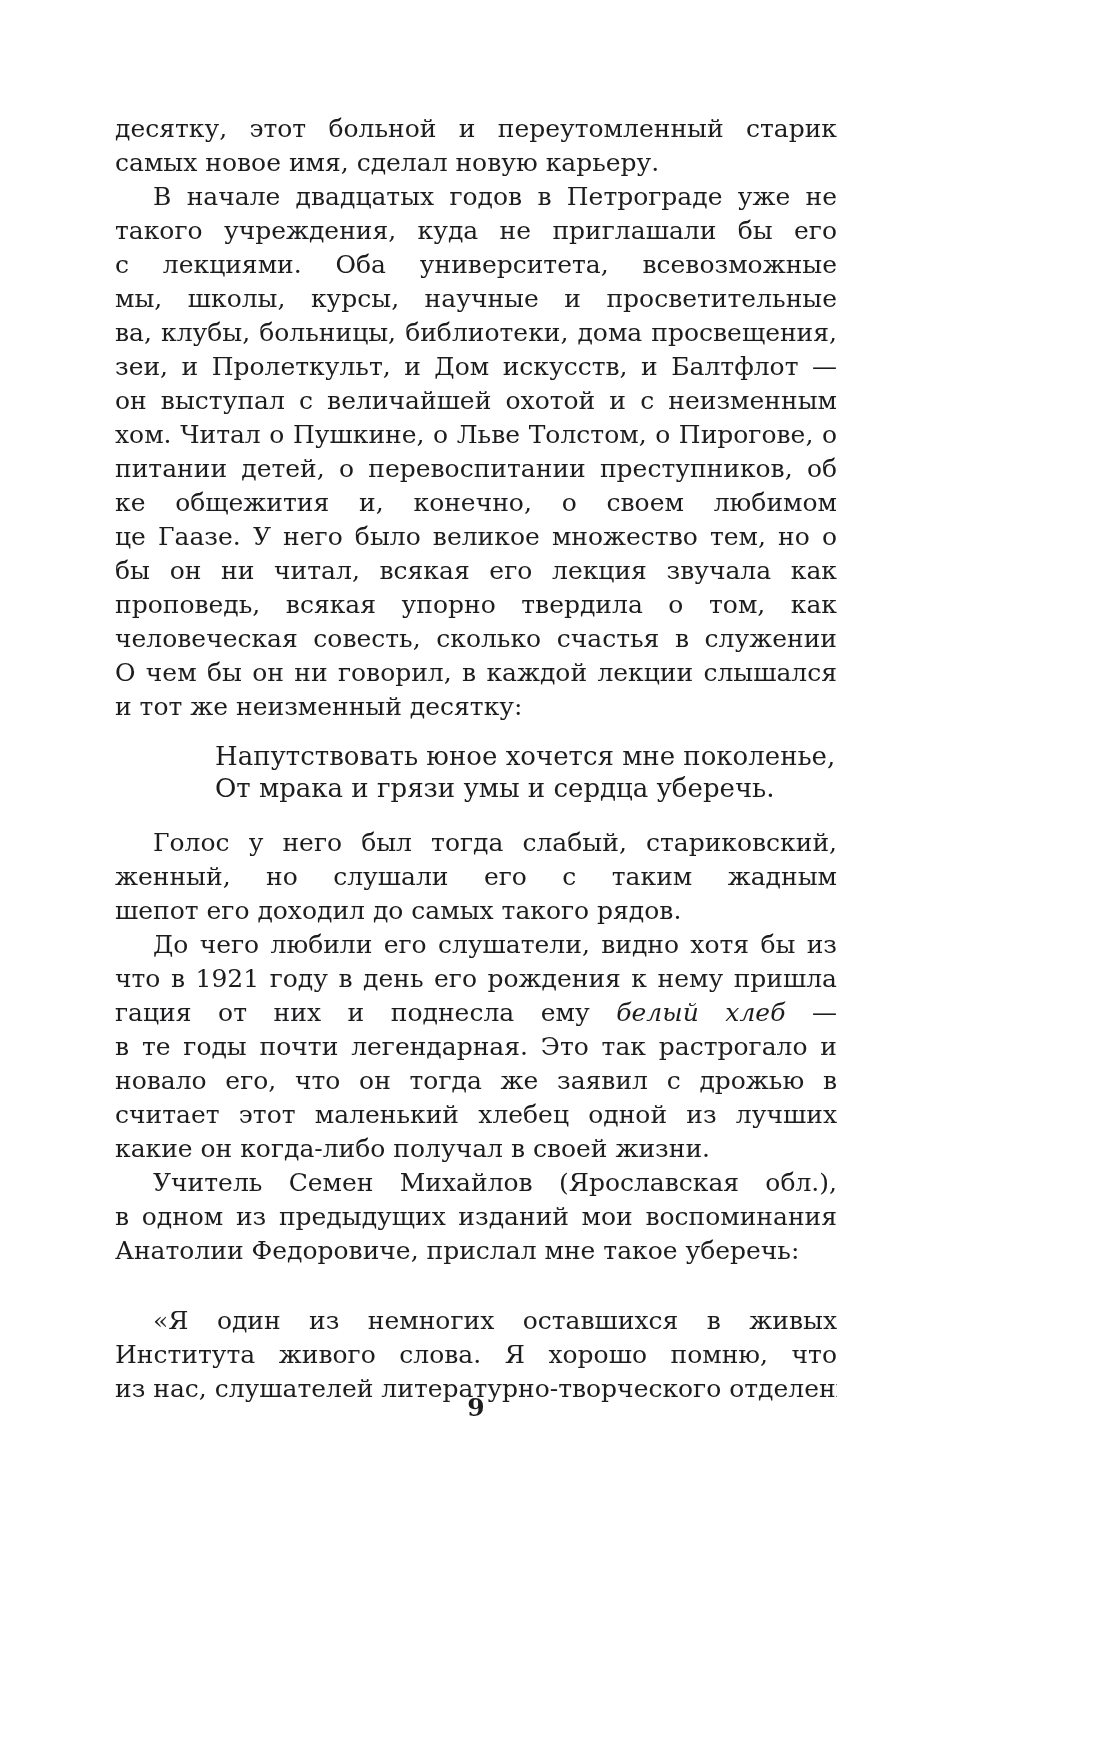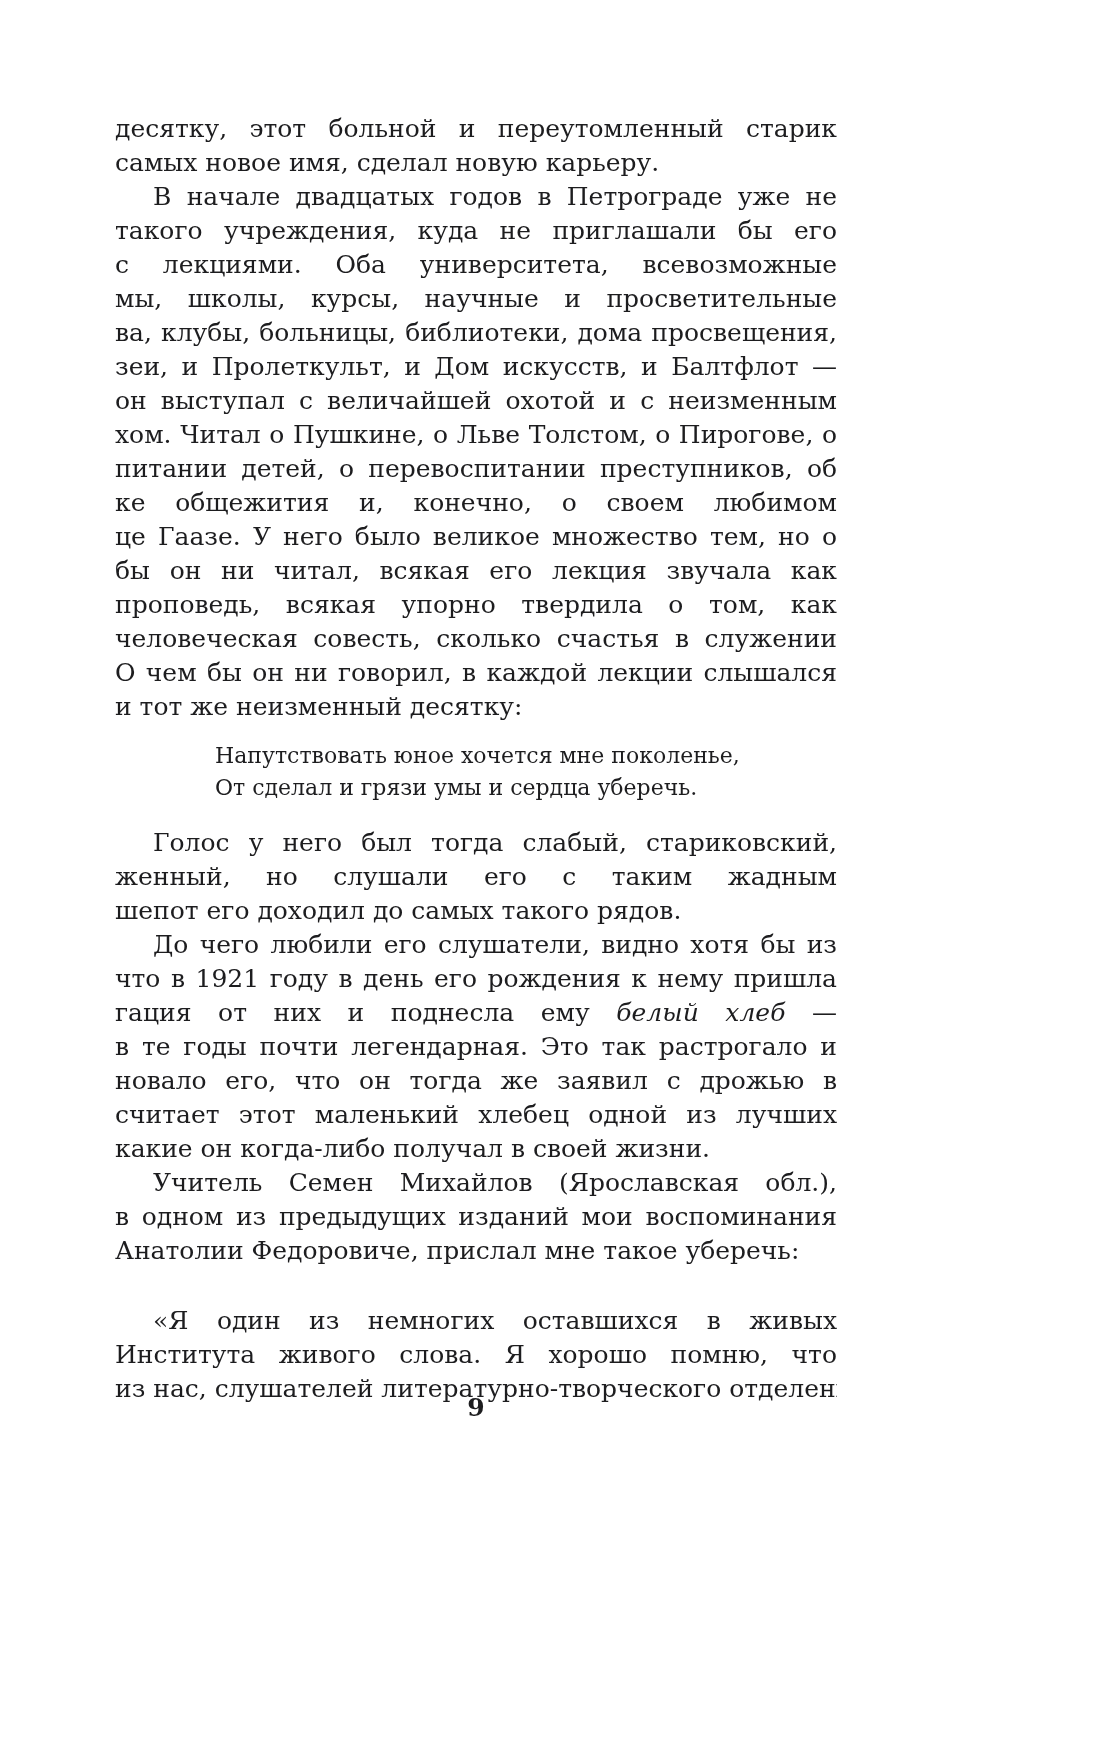--- a/index.html
+++ b/index.html
@@ -36,21 +36,21 @@
     text-align-last: justify;
   }
   .para.indent .line:first-child {
     text-indent: 38px;
   }
   .para.letter {
     margin-top: 36px;
   }
   .verse {
     margin: 16px 0 22px 100px;
-    font-size: 22px;
+    font-size: 26px;
     line-height: 32px;
   }
   .verse .line {
     height: 32px;
     overflow: hidden;
     white-space: nowrap;
   }
   .it { font-style: italic; }
   .page-num {
     position: absolute;
@@ -84,21 +84,21 @@
         <div class="line just">ке общежития и, конечно, о своем любимом человеколюб-</div>
         <div class="line just">це Гаазе. У него было великое множество тем, но о чем</div>
         <div class="line just">бы он ни читал, всякая его лекция звучала как моральная</div>
         <div class="line just">проповедь, всякая упорно твердила о том, как прекрасна</div>
         <div class="line just">человеческая совесть, сколько счастья в служении добру.</div>
         <div class="line just">О чем бы он ни говорил, в каждой лекции слышался один</div>
         <div class="line">и тот же неизменный десятку:</div>
       </div>
       <div class="verse">
         <div class="line">Напутствовать юное хочется мне поколенье,</div>
-        <div class="line">От сделал и грязи умы и сердца уберечь.</div>
+        <div class="line">От мрака и грязи умы и сердца уберечь.</div>
       </div>
       <div class="para indent">
         <div class="line just">Голос у него был тогда слабый, стариковский, просту-</div>
         <div class="line just">женный, но слушали его с таким жадным вниманием, что</div>
         <div class="line">шепот его доходил до самых такого рядов.</div>
       </div>
       <div class="para indent">
         <div class="line just">До чего любили его слушатели, видно хотя бы из того,</div>
         <div class="line just">что в 1921 году в день его рождения к нему пришла деле-</div>
         <div class="line just"><span>гация от них и поднесла ему </span><span class="it">белый хлеб</span><span> — драгоценность</span></div>

